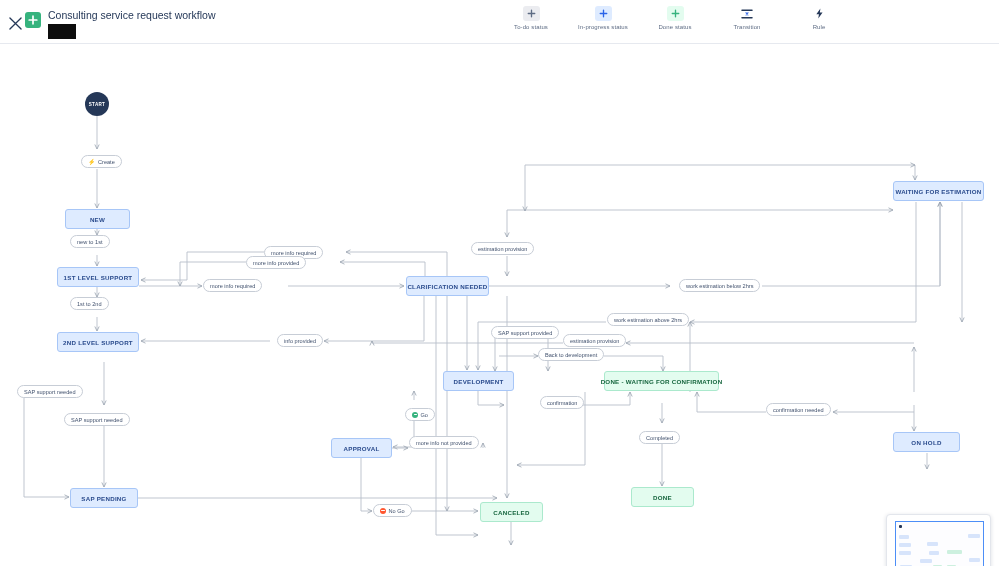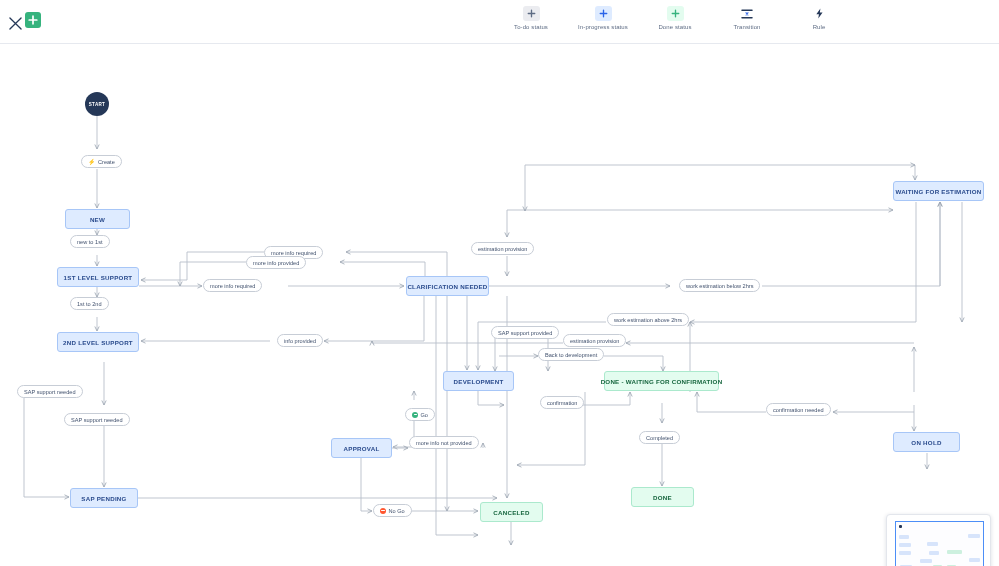--- a/index.html
+++ b/index.html
@@ -126,20 +126,24 @@
   <div class="header">
     <div class="close-btn">
       <svg viewBox="0 0 14 14">
           <path d="M1 1 L13 13 M13 1 L1 13" stroke="#253858" stroke-width="1.4" fill="none" stroke-linecap="round"></path>
         </svg>
     </div>
     <div class="plus-square">
       <svg viewBox="0 0 10 10">
           <path d="M5 1.2 V8.8 M1.2 5 H8.8" stroke="#ffffff" stroke-width="1.7" stroke-linecap="round"></path>
         </svg>
+    </div>
+    <div class="title-wrap">
+      <div class="doc-title">Consulting service request workflow</div>
+      <div class="redaction"></div>
     </div>
 
     <div class="toolbar">
       <div class="tool">
         <div class="ic todo">
           <svg viewBox="0 0 10 10">
               <path d="M5 1.4 V8.6 M1.4 5 H8.6" stroke="#5e6c84" stroke-width="1.5" stroke-linecap="round"></path>
             </svg>
         </div>
         <div class="lbl">To-do status</div>

